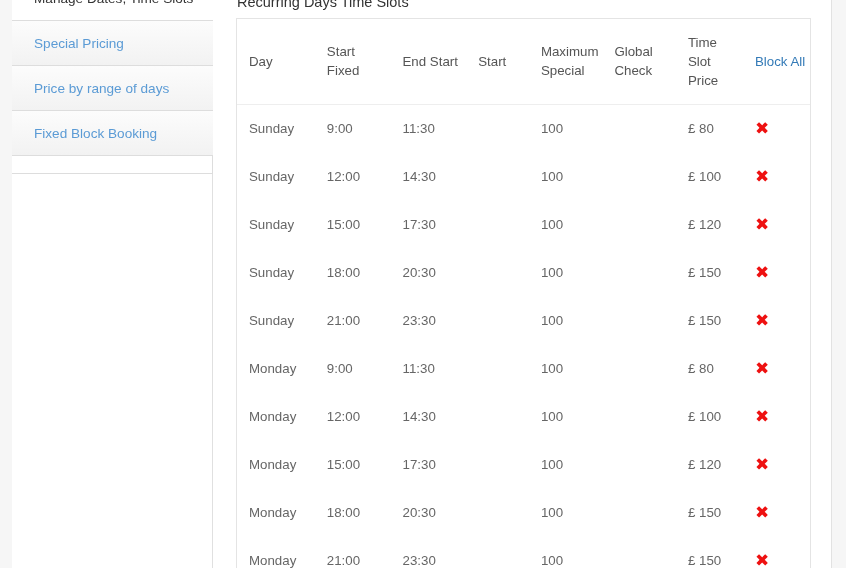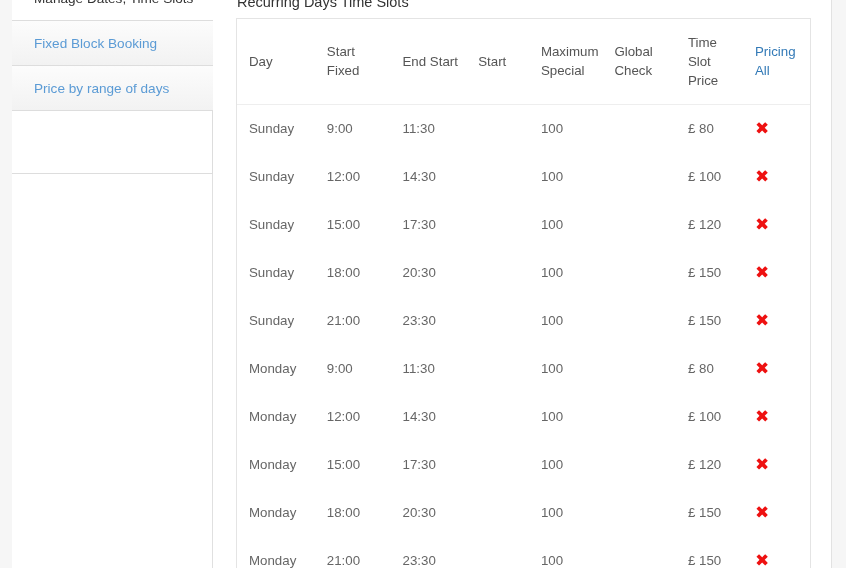--- a/index.html
+++ b/index.html
@@ -174,22 +174,23 @@
 </head>
 <body>
 
 <div id="screen">
 
   <div class="page-container"></div>
 
   <div class="sidebar">
     <div class="sidebar-list" id="sidebar-list">
         <div class="list-item active"><span>Manage Dates, Time Slots</span></div>
+        <div class="list-item"><span>Special Pricing</span></div>
+        <div class="list-item"><span>Price by range of days</span></div>
         <div class="list-item"><span>Fixed Block Booking</span></div>
-        <div class="list-item"><span>Price by range of days</span></div>
       </div>
   </div>
   <div class="sidebar-panel-fill"></div>
 
   <div class="content">
 
     <div class="section-title">Recurring Days Time Slots</div>
 
     <div class="table-wrap">
       <table class="slots">
@@ -205,21 +206,21 @@
         </colgroup>
         <thead>
           <tr>
             <th>Day</th>
             <th>Start Fixed</th>
             <th>End Start</th>
             <th>Start</th>
             <th>Maximum Special</th>
             <th>Global Check</th>
             <th>Time Slot Price</th>
-            <th class="delete-col"><span class="dl">Pricing All</span></th>
+            <th class="delete-col"><span class="dl">Block All</span></th>
           </tr>
         </thead>
         <tbody id="slots-body">
             <tr>
               <td>Sunday</td>
               <td>9:00</td>
               <td>11:30</td>
               <td></td>
               <td>100</td>
               <td></td>

